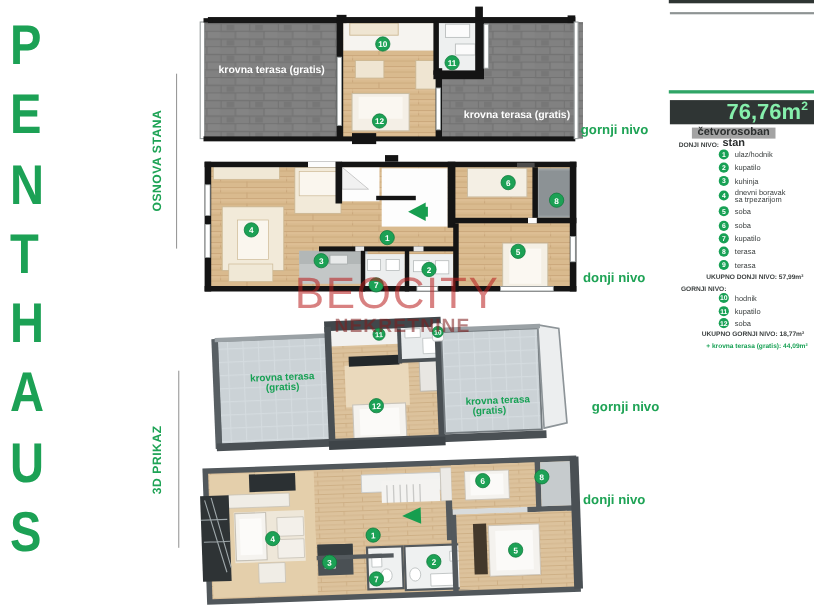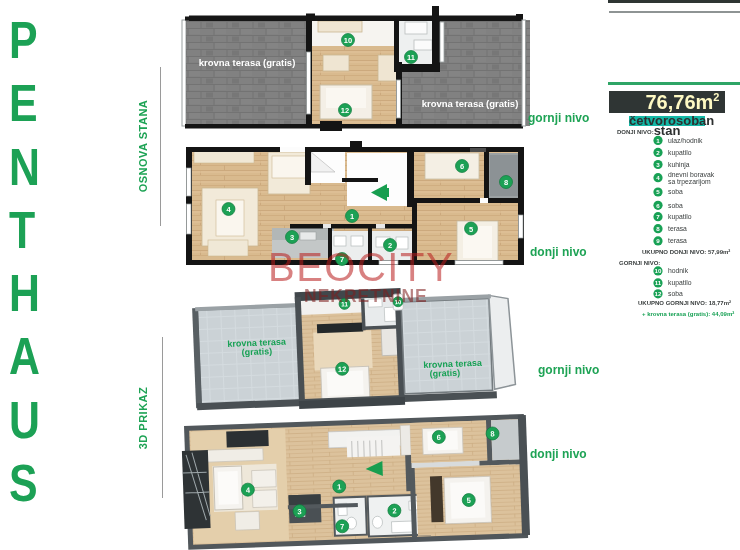--- a/index.html
+++ b/index.html
@@ -24,23 +24,23 @@
 </div>
 
 <div class="abs" style="left:162px;top:337px;width:1px;height:161px;background:#9a9a9a;"></div>
 
 <div class="abs" style="left:608px;top:0;width:132px;height:3px;background:#2e3533;"></div>
 
 <div class="abs" style="left:609px;top:11px;width:131px;height:2px;background:#8e9494;"></div>
 
 <div class="abs" style="left:608px;top:82px;width:132px;height:3px;background:#2fa566;"></div>
 
-<div class="abs" style="left:609px;top:91px;width:116px;height:22px;background:#2f3534;color:#fef9c3;font-size:20px;font-weight:bold;text-align:right;line-height:22px;">76,76m<span style="font-size:11px;vertical-align:super;line-height:0;">2</span>&nbsp;</div>
-
-<div class="abs" style="left:629px;top:116px;width:76px;height:10px;background:#14b8a6;color:#2c2f2f;font-size:13px;font-weight:bold;text-align:center;line-height:10px;">četvorosoban stan</div>
+<div class="abs" style="left:609px;top:91px;width:131px;height:22px;background:#2f3534;color:#86efac;font-size:20px;font-weight:bold;text-align:right;line-height:22px;">76,76m<span style="font-size:11px;vertical-align:super;line-height:0;">2</span>&nbsp;</div>
+
+<div class="abs" style="left:629px;top:116px;width:76px;height:10px;background:#a3a3a3;color:#2c2f2f;font-size:10px;font-weight:bold;text-align:center;line-height:10px;">četvorosoban stan</div>
 
 <svg class="abs" style="left:608px;top:128px;" width="132" height="200" viewBox="0 0 132 200">
 <g font-family="Liberation Sans,sans-serif">
 
 <text x="9" y="6" font-size="6" font-weight="bold" fill="#3c4040">DONJI NIVO:</text>
 
 <circle cx="50" cy="12.4" r="4.6" fill="#18a155"></circle>
       <text x="50" y="14.6" font-size="6.2" font-weight="bold" fill="#fff" text-anchor="middle">1</text>
       <text x="60" y="14.8" font-size="6.8" fill="#3c4040">ulaz/hodnik</text>
 

